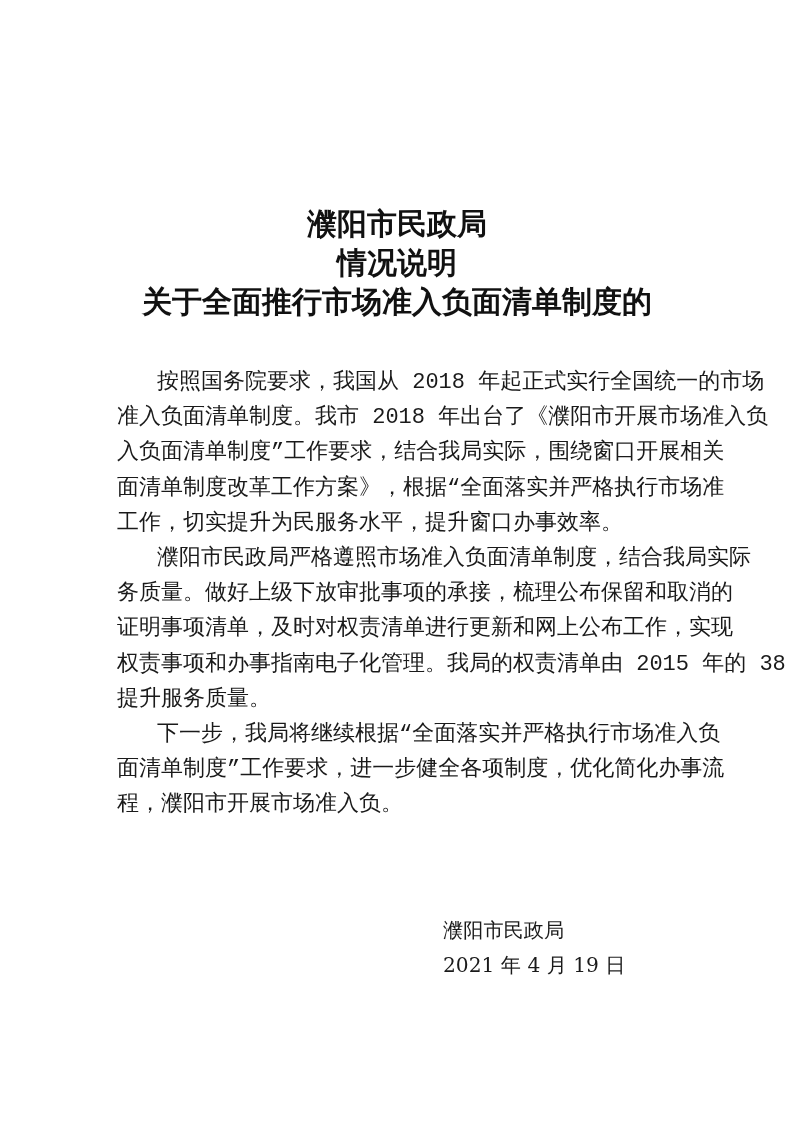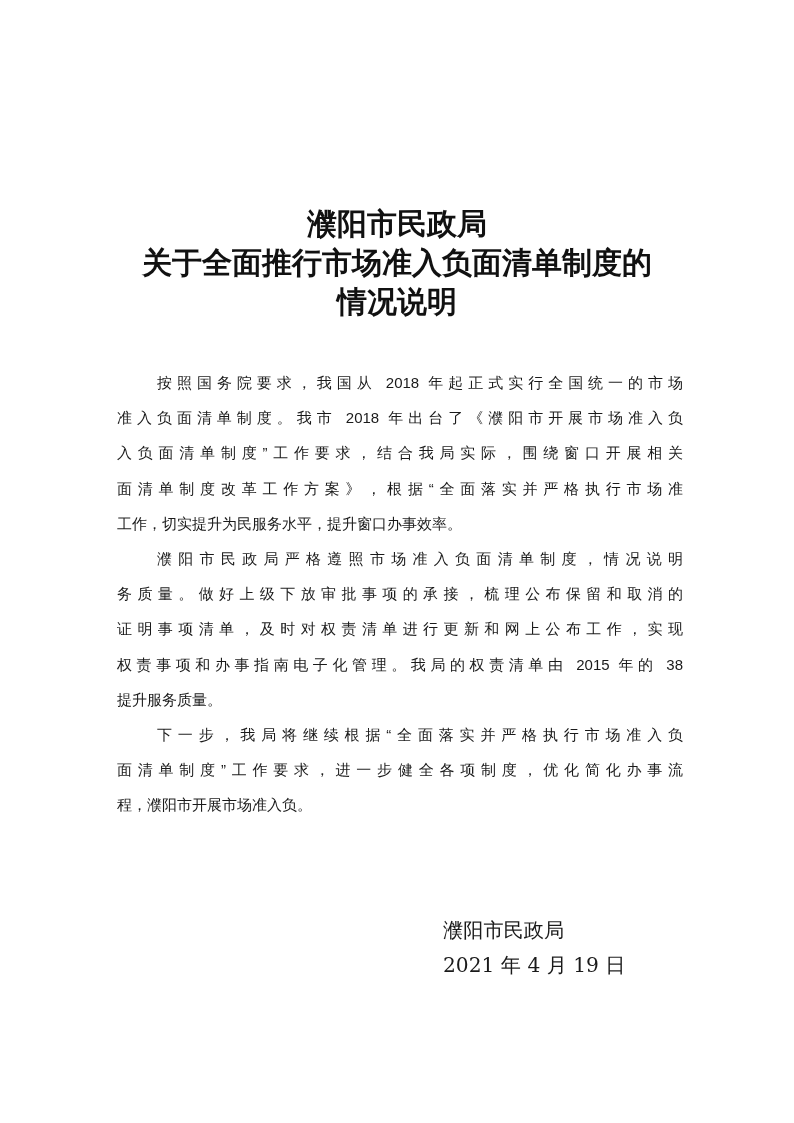--- a/index.html
+++ b/index.html
@@ -10,22 +10,22 @@
       font-family: "DejaVu Serif", "Liberation Serif", serif;
       font-weight: bold;
       font-size: 30px;
       line-height: 39px;
       color: #111111;
       letter-spacing: 0px;
       white-space: nowrap;
     }
     .body-block { position: absolute; left: 117px; top: 365px; width: 566px; }
     .line {
-      font-family: Liberation Sans, sans-serif;
-      font-size: 15px;
+      font-family: Liberation Mono, monospace;
+      font-size: 22px;
       line-height: 35.2px;
       height: 35.2px;
       color: #1a1a1a;
       white-space: nowrap;
       text-align: justify;
       text-align-last: justify;
     }
     .line.first { padding-left: 40px; }
     .line.last { text-align-last: left; }
     .signature { position: absolute; left: 443px; top: 913px; }
@@ -37,34 +37,34 @@
       white-space: nowrap;
     }
   </style>
 </head>
 <body>
 
 <div class="page">
 
   <div class="title-block">
     <div class="title-line">濮阳市民政局</div>
+    <div class="title-line">情况说明</div>
     <div class="title-line">关于全面推行市场准入负面清单制度的</div>
-    <div class="title-line">情况说明</div>
   </div>
 
   <div class="body-block">
     <div>
       <div class="line first">按照国务院要求，我国从 2018 年起正式实行全国统一的市场</div>
       <div class="line">准入负面清单制度。我市 2018 年出台了《濮阳市开展市场准入负</div>
       <div class="line">入负面清单制度”工作要求，结合我局实际，围绕窗口开展相关</div>
       <div class="line">面清单制度改革工作方案》，根据“全面落实并严格执行市场准</div>
       <div class="line last">工作，切实提升为民服务水平，提升窗口办事效率。</div>
     </div>
     <div>
-      <div class="line first">濮阳市民政局严格遵照市场准入负面清单制度，情况说明</div>
+      <div class="line first">濮阳市民政局严格遵照市场准入负面清单制度，结合我局实际</div>
       <div class="line">务质量。做好上级下放审批事项的承接，梳理公布保留和取消的</div>
       <div class="line">证明事项清单，及时对权责清单进行更新和网上公布工作，实现</div>
       <div class="line">权责事项和办事指南电子化管理。我局的权责清单由 2015 年的 38</div>
       <div class="line last">提升服务质量。</div>
     </div>
     <div>
       <div class="line first">下一步，我局将继续根据“全面落实并严格执行市场准入负</div>
       <div class="line">面清单制度”工作要求，进一步健全各项制度，优化简化办事流</div>
       <div class="line last">程，濮阳市开展市场准入负。</div>
     </div>

